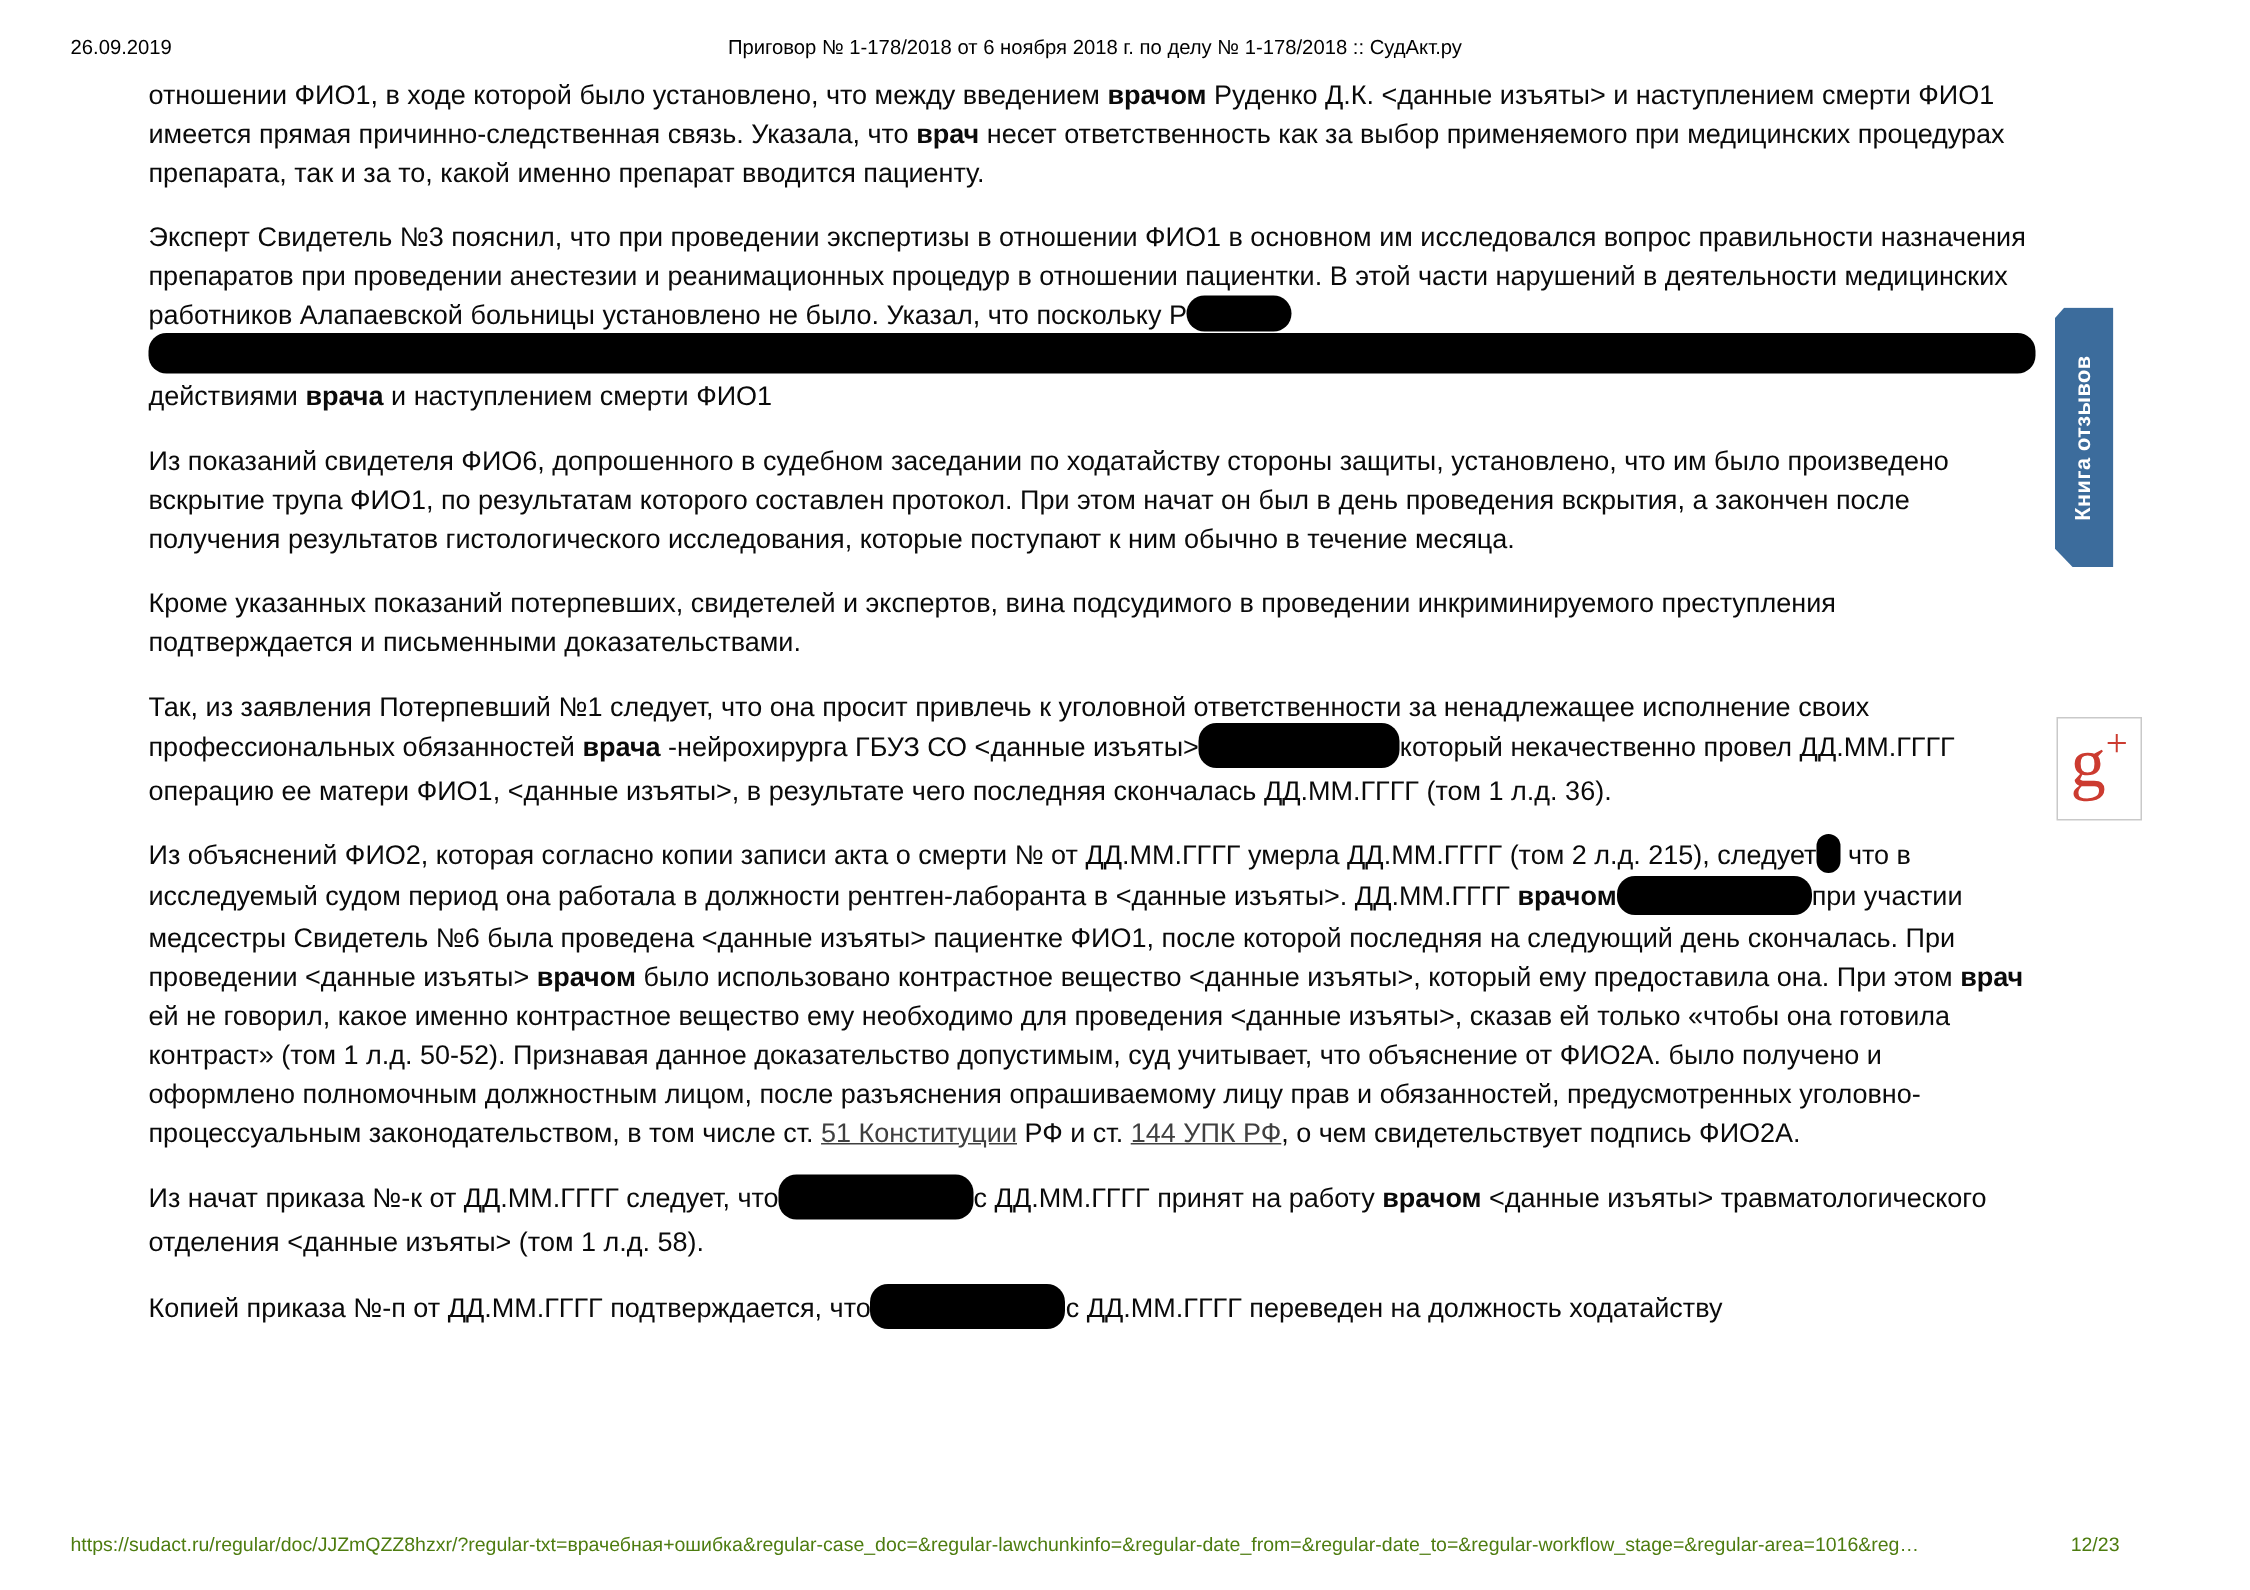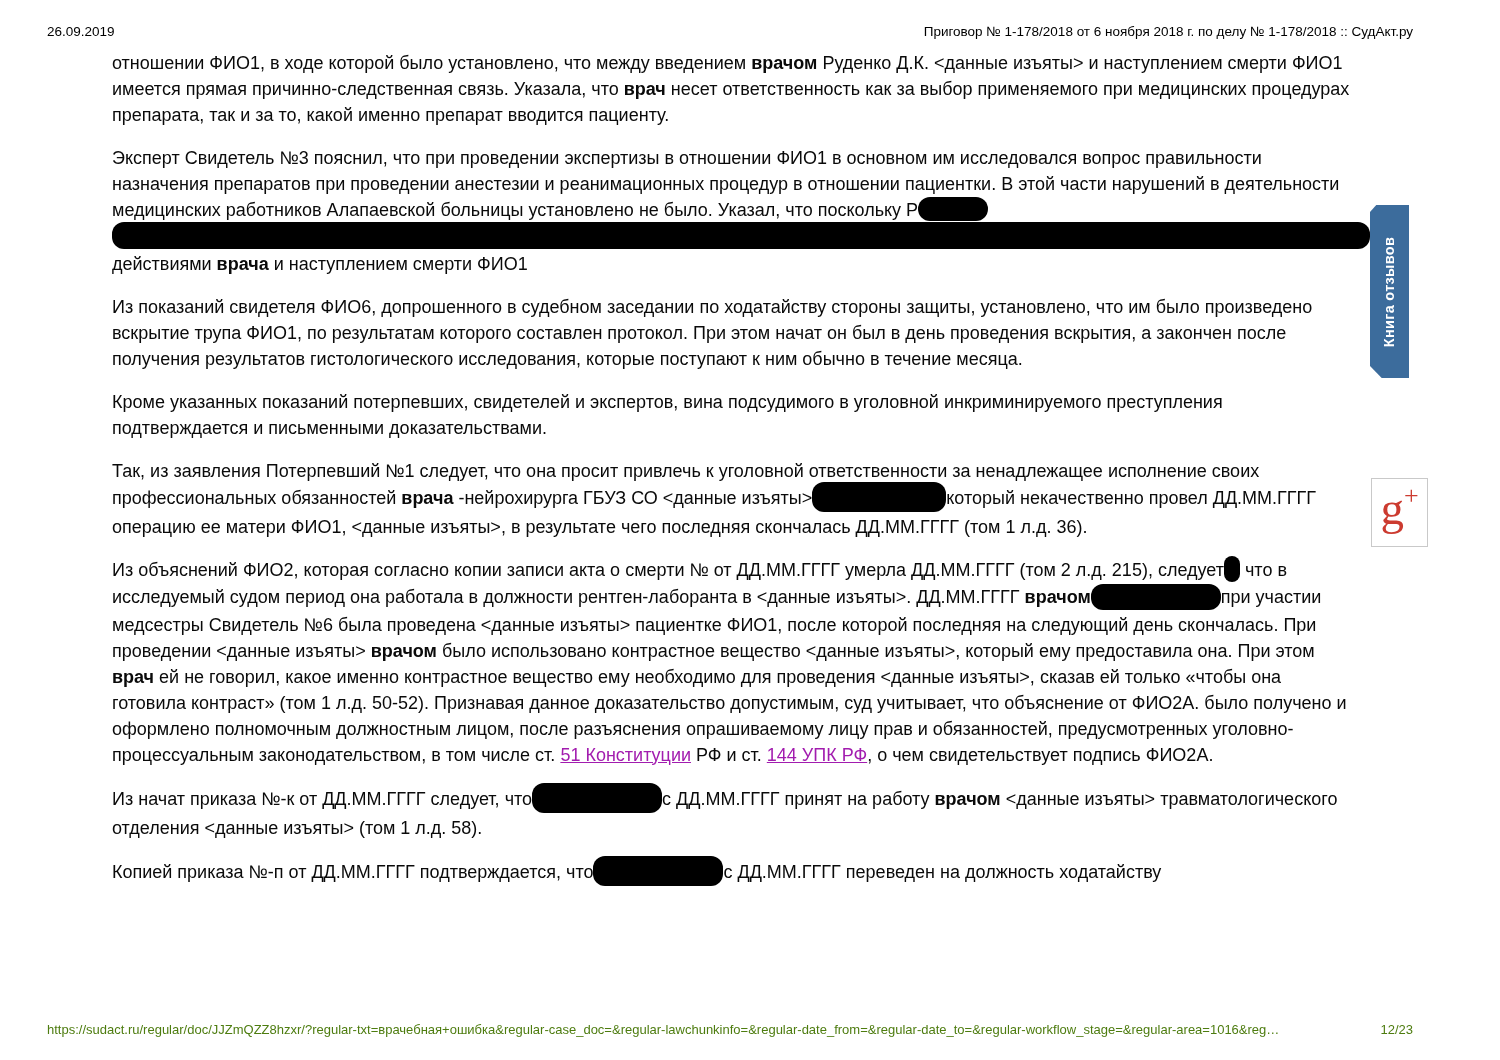--- a/index.html
+++ b/index.html
@@ -17,35 +17,35 @@
   .print-header {
     position: absolute;
     top: 24px; left: 47px; right: 47px;
     height: 18px;
     font-size: 13.5px;
     color: #000;
   }
   .print-date { position: absolute; left: 0; top: 0; white-space: nowrap; }
   .print-title {
     position: absolute; left: 0; right: 0; top: 0;
-    text-align: right; white-space: nowrap;
+    text-align: center; white-space: nowrap;
   }
   
   .doc {
     position: absolute;
     top: 50px; left: 95px;
     width: 1258px;
     font-size: 18px;
     line-height: 26px;
     color: #0a0a0a;
   }
-  .doc p { margin: 0 0 17px 17px; }
+  .doc p { margin: 0 0 17px 4px; }
   .doc .bold { font-weight: bold; }
   .doc a.doc-link {
-    color: #a21caf;
+    color: #404040;
     text-decoration: underline;
     cursor: pointer;
   }
   .redaction {
     display: inline-block;
     background: #000;
     border-radius: 12px;
     vertical-align: middle;
     position: relative;
     top: -2px;
@@ -108,21 +108,21 @@
 
   <div class="print-header">
     <span class="print-date">26.09.2019</span>
     <span class="print-title">Приговор № 1-178/2018 от 6 ноября 2018 г. по делу № 1-178/2018 :: СудАкт.ру</span>
   </div>
 
   <div class="doc">
       <p><span>отношении ФИО1, в ходе которой было установлено, что между введением </span><span class="bold">врачом</span><span> Руденко Д.К. &lt;данные изъяты&gt; и наступлением смерти ФИО1 имеется прямая причинно-следственная связь. Указала, что </span><span class="bold">врач</span><span> несет ответственность как за выбор применяемого при медицинских процедурах препарата, так и за то, какой именно препарат вводится пациенту.</span></p>
       <p><span>Эксперт Свидетель №3 пояснил, что при проведении экспертизы в отношении ФИО1 в основном им исследовался вопрос правильности назначения препаратов при проведении анестезии и реанимационных процедур в отношении пациентки. В этой части нарушений в деятельности медицинских работников Алапаевской больницы установлено не было. Указал, что поскольку Р</span><span class="redaction" style="width: 70px; height: 24px;"></span><span class="redaction" style="width: 1258px; height: 27px;"></span><span>действиями </span><span class="bold">врача</span><span> и наступлением смерти ФИО1</span></p>
       <p><span>Из показаний свидетеля ФИО6, допрошенного в судебном заседании по ходатайству стороны защиты, установлено, что им было произведено вскрытие трупа ФИО1, по результатам которого составлен протокол. При этом начат он был в день проведения вскрытия, а закончен после получения результатов гистологического исследования, которые поступают к ним обычно в течение месяца.</span></p>
-      <p><span>Кроме указанных показаний потерпевших, свидетелей и экспертов, вина подсудимого в уголовной инкриминируемого преступления подтверждается и письменными доказательствами.</span></p>
+      <p><span>Кроме указанных показаний потерпевших, свидетелей и экспертов, вина подсудимого в проведении инкриминируемого преступления подтверждается и письменными доказательствами.</span></p>
       <p><span>Так, из заявления Потерпевший №1 следует, что она просит привлечь к уголовной ответственности за ненадлежащее исполнение своих профессиональных обязанностей </span><span class="bold">врача</span><span> -нейрохирурга ГБУЗ СО &lt;данные изъяты&gt;</span><span class="redaction" style="width: 134px; height: 30px;"></span><span>который некачественно провел ДД.ММ.ГГГГ операцию ее матери ФИО1, &lt;данные изъяты&gt;, в результате чего последняя скончалась ДД.ММ.ГГГГ (том 1 л.д. 36).</span></p>
       <p><span>Из объяснений ФИО2, которая согласно копии записи акта о смерти № от ДД.ММ.ГГГГ умерла ДД.ММ.ГГГГ (том 2 л.д. 215), следует</span><span class="redaction" style="width: 16px; height: 26px;"></span><span> что в исследуемый судом период она работала в должности рентген-лаборанта в &lt;данные изъяты&gt;. ДД.ММ.ГГГГ </span><span class="bold">врачом</span><span class="redaction" style="width: 130px; height: 26px;"></span><span>при участии медсестры Свидетель №6 была проведена &lt;данные изъяты&gt; пациентке ФИО1, после которой последняя на следующий день скончалась. При проведении &lt;данные изъяты&gt; </span><span class="bold">врачом</span><span> было использовано контрастное вещество &lt;данные изъяты&gt;, который ему предоставила она. При этом </span><span class="bold">врач</span><span> ей не говорил, какое именно контрастное вещество ему необходимо для проведения &lt;данные изъяты&gt;, сказав ей только «чтобы она готовила контраст» (том 1 л.д. 50-52). Признавая данное доказательство допустимым, суд учитывает, что объяснение от ФИО2А. было получено и оформлено полномочным должностным лицом, после разъяснения опрашиваемому лицу прав и обязанностей, предусмотренных уголовно-процессуальным законодательством, в том числе ст. </span><a class="doc-link" href="#">51 Конституции</a><span> РФ и ст. </span><a class="doc-link" href="#">144 УПК РФ</a><span>, о чем свидетельствует подпись ФИО2А.</span></p>
       <p><span>Из начат приказа №-к от ДД.ММ.ГГГГ следует, что</span><span class="redaction" style="width: 130px; height: 30px;"></span><span>с ДД.ММ.ГГГГ принят на работу </span><span class="bold">врачом</span><span> &lt;данные изъяты&gt; травматологического отделения &lt;данные изъяты&gt; (том 1 л.д. 58).</span></p>
       <p><span>Копией приказа №-п от ДД.ММ.ГГГГ подтверждается, что</span><span class="redaction" style="width: 130px; height: 30px;"></span><span>с ДД.ММ.ГГГГ переведен на должность ходатайству</span></p>
     </div>
 
   <div class="feedback-tab">
     <span class="vtext">Книга отзывов</span>
   </div>
 

